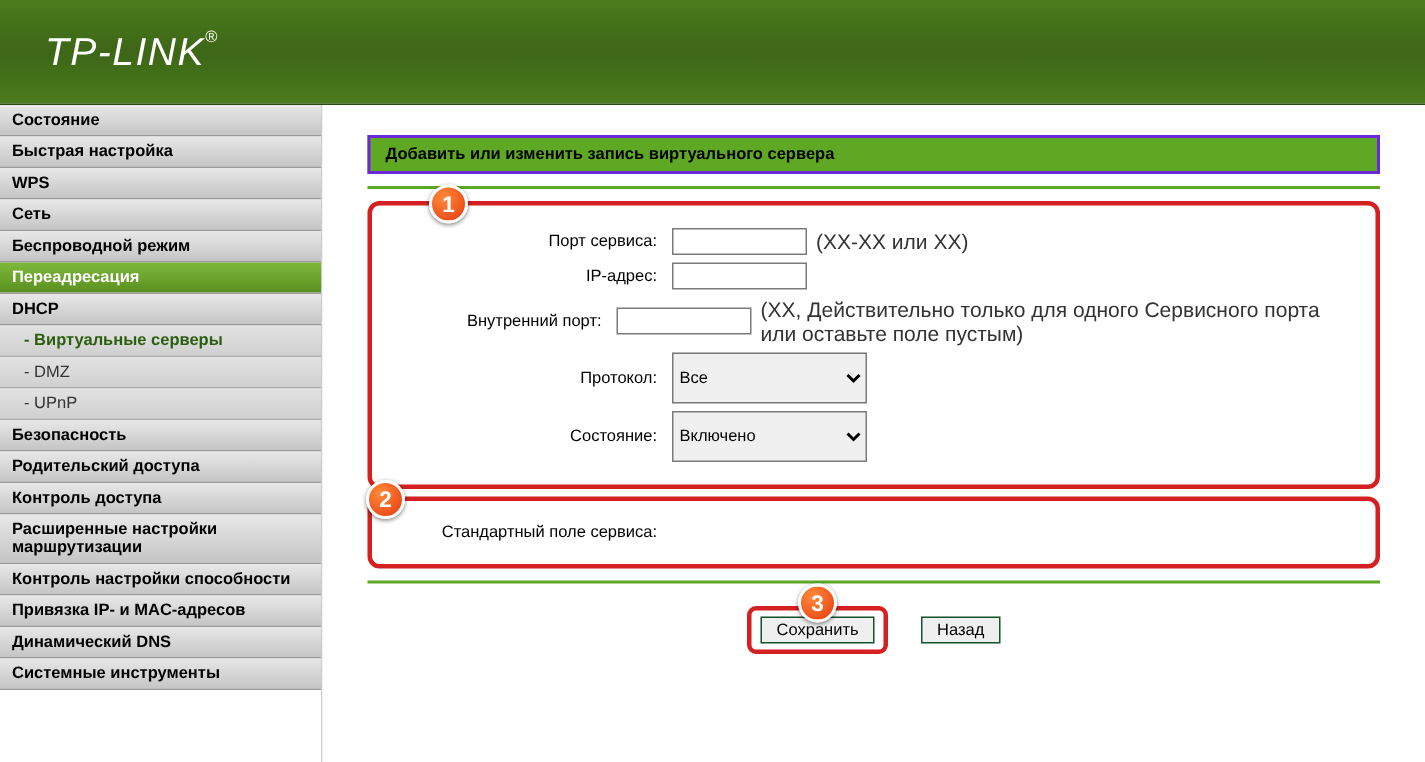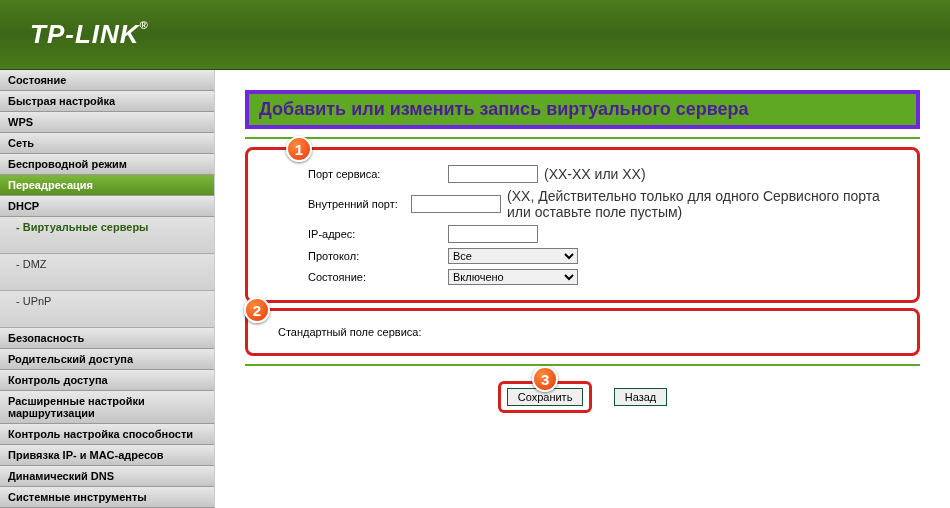--- a/index.html
+++ b/index.html
@@ -1,33 +1,33 @@
 <!DOCTYPE html>
 <html><head>
 <meta charset="utf-8">
 <style>
 *{box-sizing:border-box;margin:0;padding:0}
 body{font-family:Arial,sans-serif;font-size:12px;background:#fff;width:950px;height:508px;overflow:hidden}
 .header{height:70px;background:linear-gradient(to bottom,#4a7c1c 0%,#3d6617 50%,#4a7c1c 100%);display:flex;align-items:center;padding-left:30px;border-bottom:1px solid #2a4a0f}
-.logo{color:#fff;font-size:26px;font-weight:bold;font-style:italic;letter-spacing:1px}
+.logo{color:#fff;font-size:26px;font-weight:normal;font-style:italic;letter-spacing:1px}
 .logo-reg{font-size:11px;vertical-align:top}
 .container{display:flex;height:438px}
 .sidebar{width:215px;background:#fff;border-right:1px solid #ccc;overflow-y:auto}
 .menu-item{display:block;padding:4px 8px;font-size:11px;font-weight:bold;background:linear-gradient(to bottom,#e8e8e8,#c5c5c5);border-bottom:1px solid #999;cursor:pointer;color:#000}
 .menu-item.active{background:linear-gradient(to bottom,#7db83a,#5a9020);color:#fff}
-.sub-item{display:block;padding:4px 8px 20px 16px;font-size:11px;background:linear-gradient(to bottom,#e2e2e2,#d0d0d0);border-bottom:1px solid #aaa;cursor:pointer;color:#333}
+.sub-item{display:block;padding:4px 8px 4px 16px;font-size:11px;background:linear-gradient(to bottom,#e2e2e2,#d0d0d0);border-bottom:1px solid #aaa;cursor:pointer;color:#333}
 .sub-item.selected{color:#2b5e0e;font-weight:bold}
 .content{flex:1;padding:20px 30px;background:#fff;position:relative}
-.page-title{background:#5fa823;color:#4c1d95;padding:5px 10px;font-size:18px;font-weight:bold;border:4px solid #6d28d9}
+.page-title{background:#5fa823;color:#000000;padding:5px 10px;font-size:11px;font-weight:bold;border:2px solid #6d28d9}
 .hr-green{border:none;border-top:2px solid #5fa823;margin:8px 0}
 .form-box{border:3px solid #d42020;border-radius:8px;padding:10px 15px 10px 60px;margin:5px 0;position:relative}
 .form-row{display:flex;align-items:center;margin:5px 0;font-size:11px}
-.form-label{width:140px;padding-right:10px;color:#000}
+.form-label{width:140px;text-align:right;padding-right:10px;color:#000}
 .form-input{width:90px;height:18px;border:1px solid #7a7a7a;padding:1px 3px;font-size:11px}
-.form-select{width:130px;height:16px;border:1px solid #7a7a7a;font-size:11px;background:#f0f0f0}
+.form-select{width:130px;height:34px;border:1px solid #7a7a7a;font-size:11px;background:#f0f0f0}
 .form-select.wide{width:200px}
 .form-hint{margin-left:6px;color:#333;font-size:14px}
 .btns{text-align:center;margin-top:15px;position:relative}
 .btn{padding:2px 10px;font-size:11px;border:1px solid #14532d;background:#efefef;cursor:pointer}
 .btn-box{display:inline-block;border:3px solid #d42020;border-radius:6px;padding:4px 6px}
 .badge{position:absolute;width:26px;height:26px;border-radius:50%;background:radial-gradient(circle at 35% 30%,#ff8a3a,#e63a0f);color:#fff;font-weight:bold;font-size:15px;display:flex;align-items:center;justify-content:center;border:2px solid #fff;box-shadow:0 1px 3px rgba(0,0,0,0.5)}
 .b1{top:-14px;left:38px}
 .b2{top:-14px;left:-4px}
 .b3{top:-18px;left:50%;transform:translateX(-50%)}
 </style>
@@ -47,45 +47,45 @@
     <div class="menu-item">Беспроводной режим</div>
     <div class="menu-item active">Переадресация</div>
     <div class="menu-item">DHCP</div>
     <div class="sub-item selected">- Виртуальные серверы</div>
     <div class="sub-item">- DMZ</div>
     <div class="sub-item">- UPnP</div>
     <div class="menu-item">Безопасность</div>
     <div class="menu-item">Родительский доступа</div>
     <div class="menu-item">Контроль доступа</div>
     <div class="menu-item">Расширенные настройки маршрутизации</div>
-    <div class="menu-item">Контроль настройка способности</div>
+    <div class="menu-item">Контроль настройки способности</div>
     <div class="menu-item">Привязка IP- и MAC-адресов</div>
     <div class="menu-item">Динамический DNS</div>
     <div class="menu-item">Системные инструменты</div>
   </div>
 
   <div class="content">
     <div class="page-title">Добавить или изменить запись виртуального сервера</div>
     <hr class="hr-green">
 
     <div class="form-box">
       <div class="badge b1">1</div>
       <div class="form-row">
         <div class="form-label">Порт сервиса:</div>
         <input class="form-input" style="">
         <span class="form-hint">(XX-XX или XX)</span>
       </div>
       <div class="form-row">
+        <div class="form-label">IP-адрес:</div>
+        <input class="form-input" style="">
+      </div>
+      <div class="form-row">
         <div class="form-label">Внутренний порт:</div>
         <input class="form-input" style="">
         <span class="form-hint">(XX, Действительно только для одного Сервисного порта или оставьте поле пустым)</span>
-      </div>
-      <div class="form-row">
-        <div class="form-label">IP-адрес:</div>
-        <input class="form-input" style="">
       </div>
       <div class="form-row">
         <div class="form-label">Протокол:</div>
         <select class="form-select"><option>Все</option></select>
       </div>
       <div class="form-row">
         <div class="form-label">Состояние:</div>
         <select class="form-select"><option>Включено</option></select>
       </div>
     </div>

